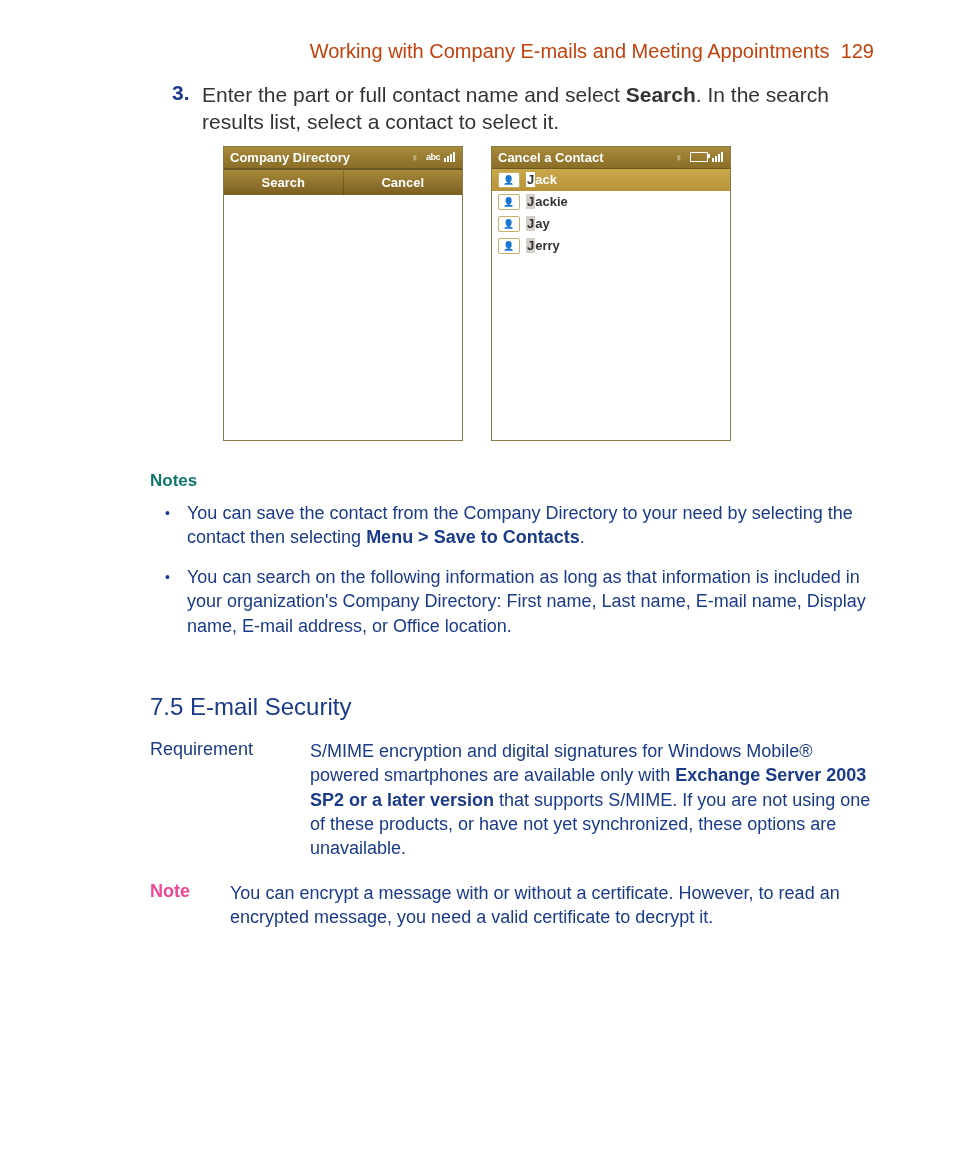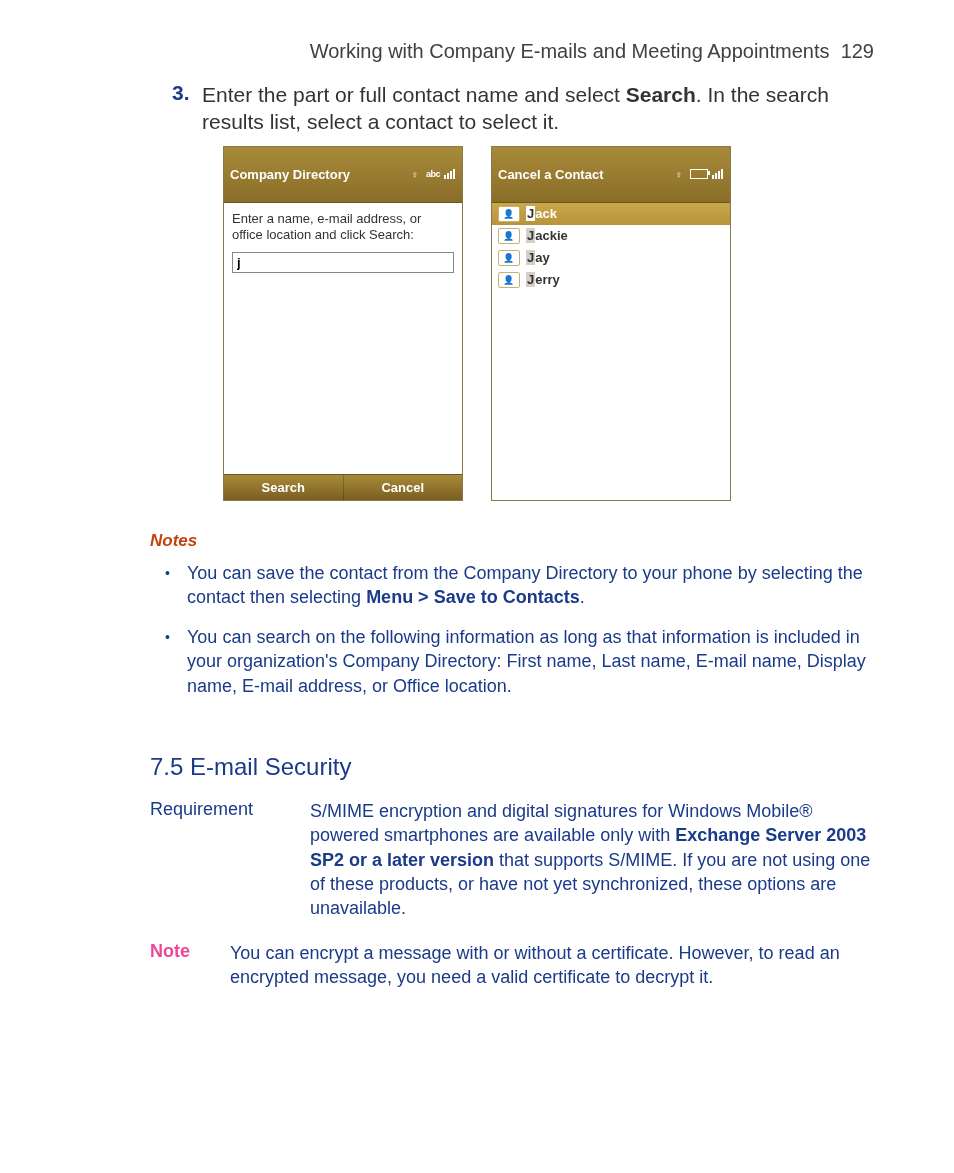--- a/index.html
+++ b/index.html
@@ -8,21 +8,21 @@
     font-family: "Segoe UI", "Myriad Pro", Arial, sans-serif;
     background: #fff;
     color: #333;
     width: 954px;
   }
   .page {
     padding: 40px 80px 60px 80px;
   }
   .header-line {
     text-align: right;
-    color: #404040;
+    color: #c2410c;
     font-size: 20px;
     margin-bottom: 18px;
   }
   .step-row {
     display: flex;
     margin-left: 92px;
     margin-bottom: 10px;
   }
   .step-num {
     color: #1a3a8a;
@@ -48,21 +48,21 @@
     border: 1px solid #8a7a4a;
     background: #fff;
     display: flex;
     flex-direction: column;
   }
   .title-bar {
     background: linear-gradient(#a88a3a, #8a6e28);
     color: #fff;
     font-weight: bold;
     font-size: 13px;
-    padding: 20px 6px;
+    padding: 3px 6px;
     display: flex;
     align-items: center;
     justify-content: space-between;
     border-bottom: 1px solid #6a5620;
   }
   .title-bar .icons {
     display: flex;
     gap: 4px;
     align-items: center;
   }
@@ -176,27 +176,26 @@
     color: #fff;
     font-weight: bold;
     font-size: 13px;
     padding: 5px 0;
   }
   .softkeys .sk + .sk {
     border-left: 1px solid rgba(0,0,0,0.2);
   }
 
   .notes-label {
-    color: #c2410c;
+    color: #0f766e;
     font-weight: bold;
     font-size: 17px;
     margin-left: 70px;
     margin-top: 10px;
     margin-bottom: 10px;
-    font-style: italic;
   }
   .note-list {
     margin-left: 85px;
   }
   .note-item {
     display: flex;
     margin-bottom: 16px;
   }
   .note-bullet {
     color: #1a3a8a;
@@ -274,24 +273,20 @@
   <div class="screens">
 
     <div class="phone">
       <div class="title-bar">
         <span>Company Directory</span>
         <span class="icons">
           <span class="ic">♀</span>
           <span class="ic abc">abc</span>
           <span class="signal"></span>
         </span>
-      </div>
-      <div class="phone-body">
-        <div class="prompt">Enter a name, e-mail address, or office location and click Search:</div>
-        <input type="text" value="j" style="">
       </div>
       <div class="softkeys">
         <div class="sk">Search</div>
         <div class="sk">Cancel</div>
       </div>
     </div>
 
     <div class="phone">
       <div class="title-bar">
         <span>Cancel a Contact</span>
@@ -323,21 +318,21 @@
       </div>
     </div>
 
   </div>
 
   <div class="notes-label">Notes</div>
   <div class="note-list">
     <div class="note-item">
       <div class="note-bullet">•</div>
       <div class="note-text">
-        <span>You can save the contact from the Company Directory to your phone by selecting the contact then selecting </span><b>Menu &gt; Save to Contacts</b><span>.</span>
+        <span>You can save the contact from the Company Directory to your need by selecting the contact then selecting </span><b>Menu &gt; Save to Contacts</b><span>.</span>
       </div>
     </div>
     <div class="note-item">
       <div class="note-bullet">•</div>
       <div class="note-text">
         <span>You can search on the following information as long as that information is included in your organization's Company Directory: First name, Last name, E-mail name, Display name, E-mail address, or Office location.</span>
       </div>
     </div>
   </div>
 

